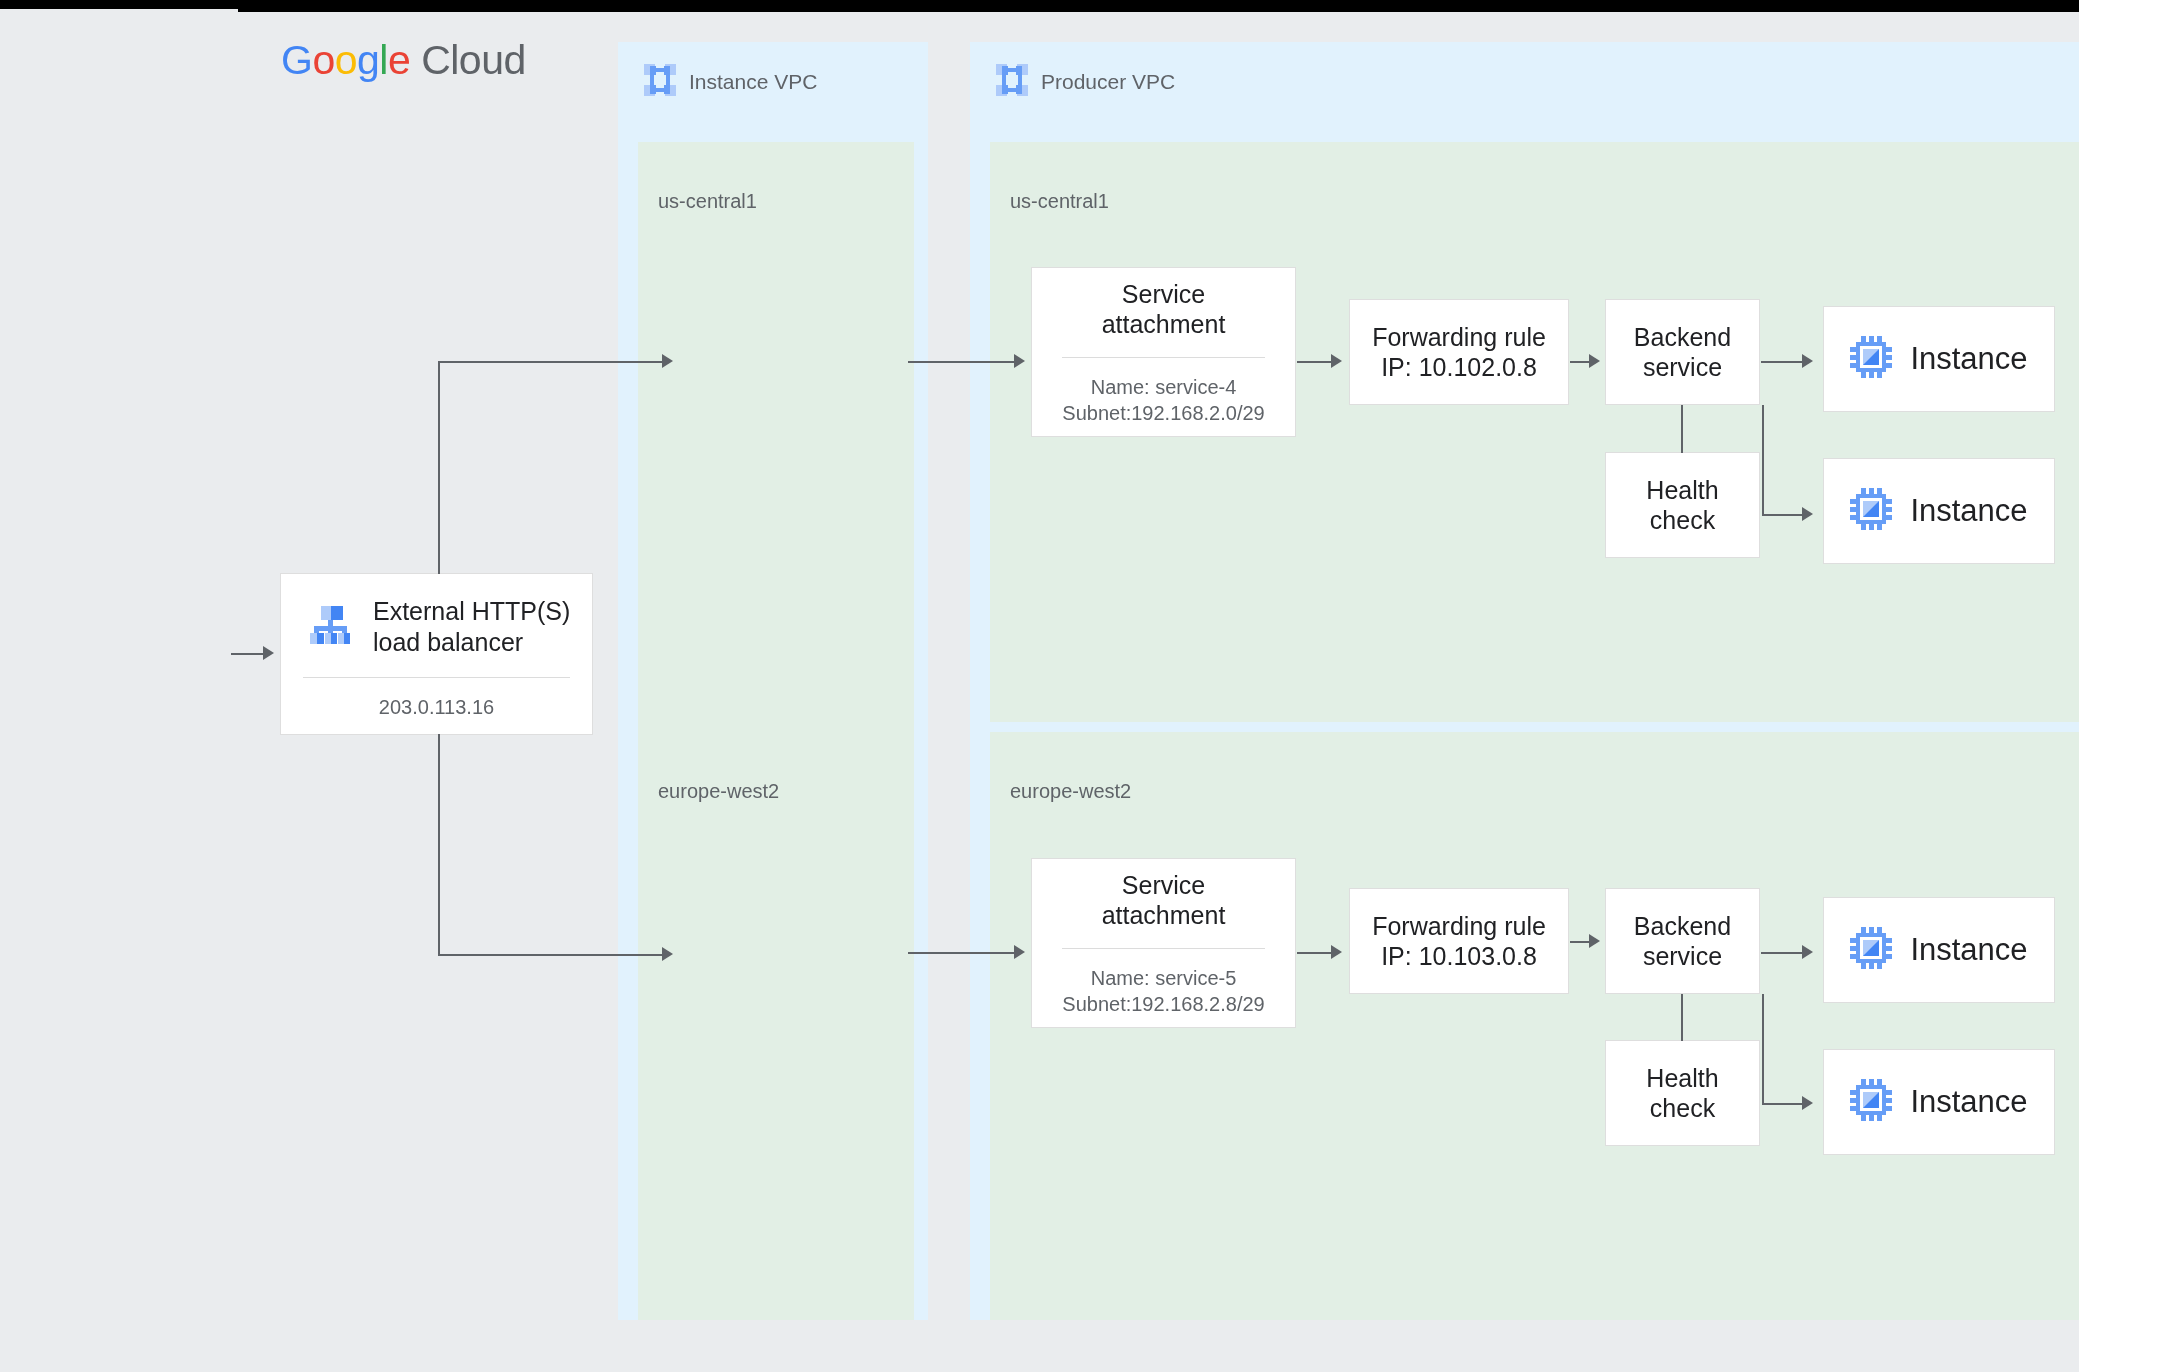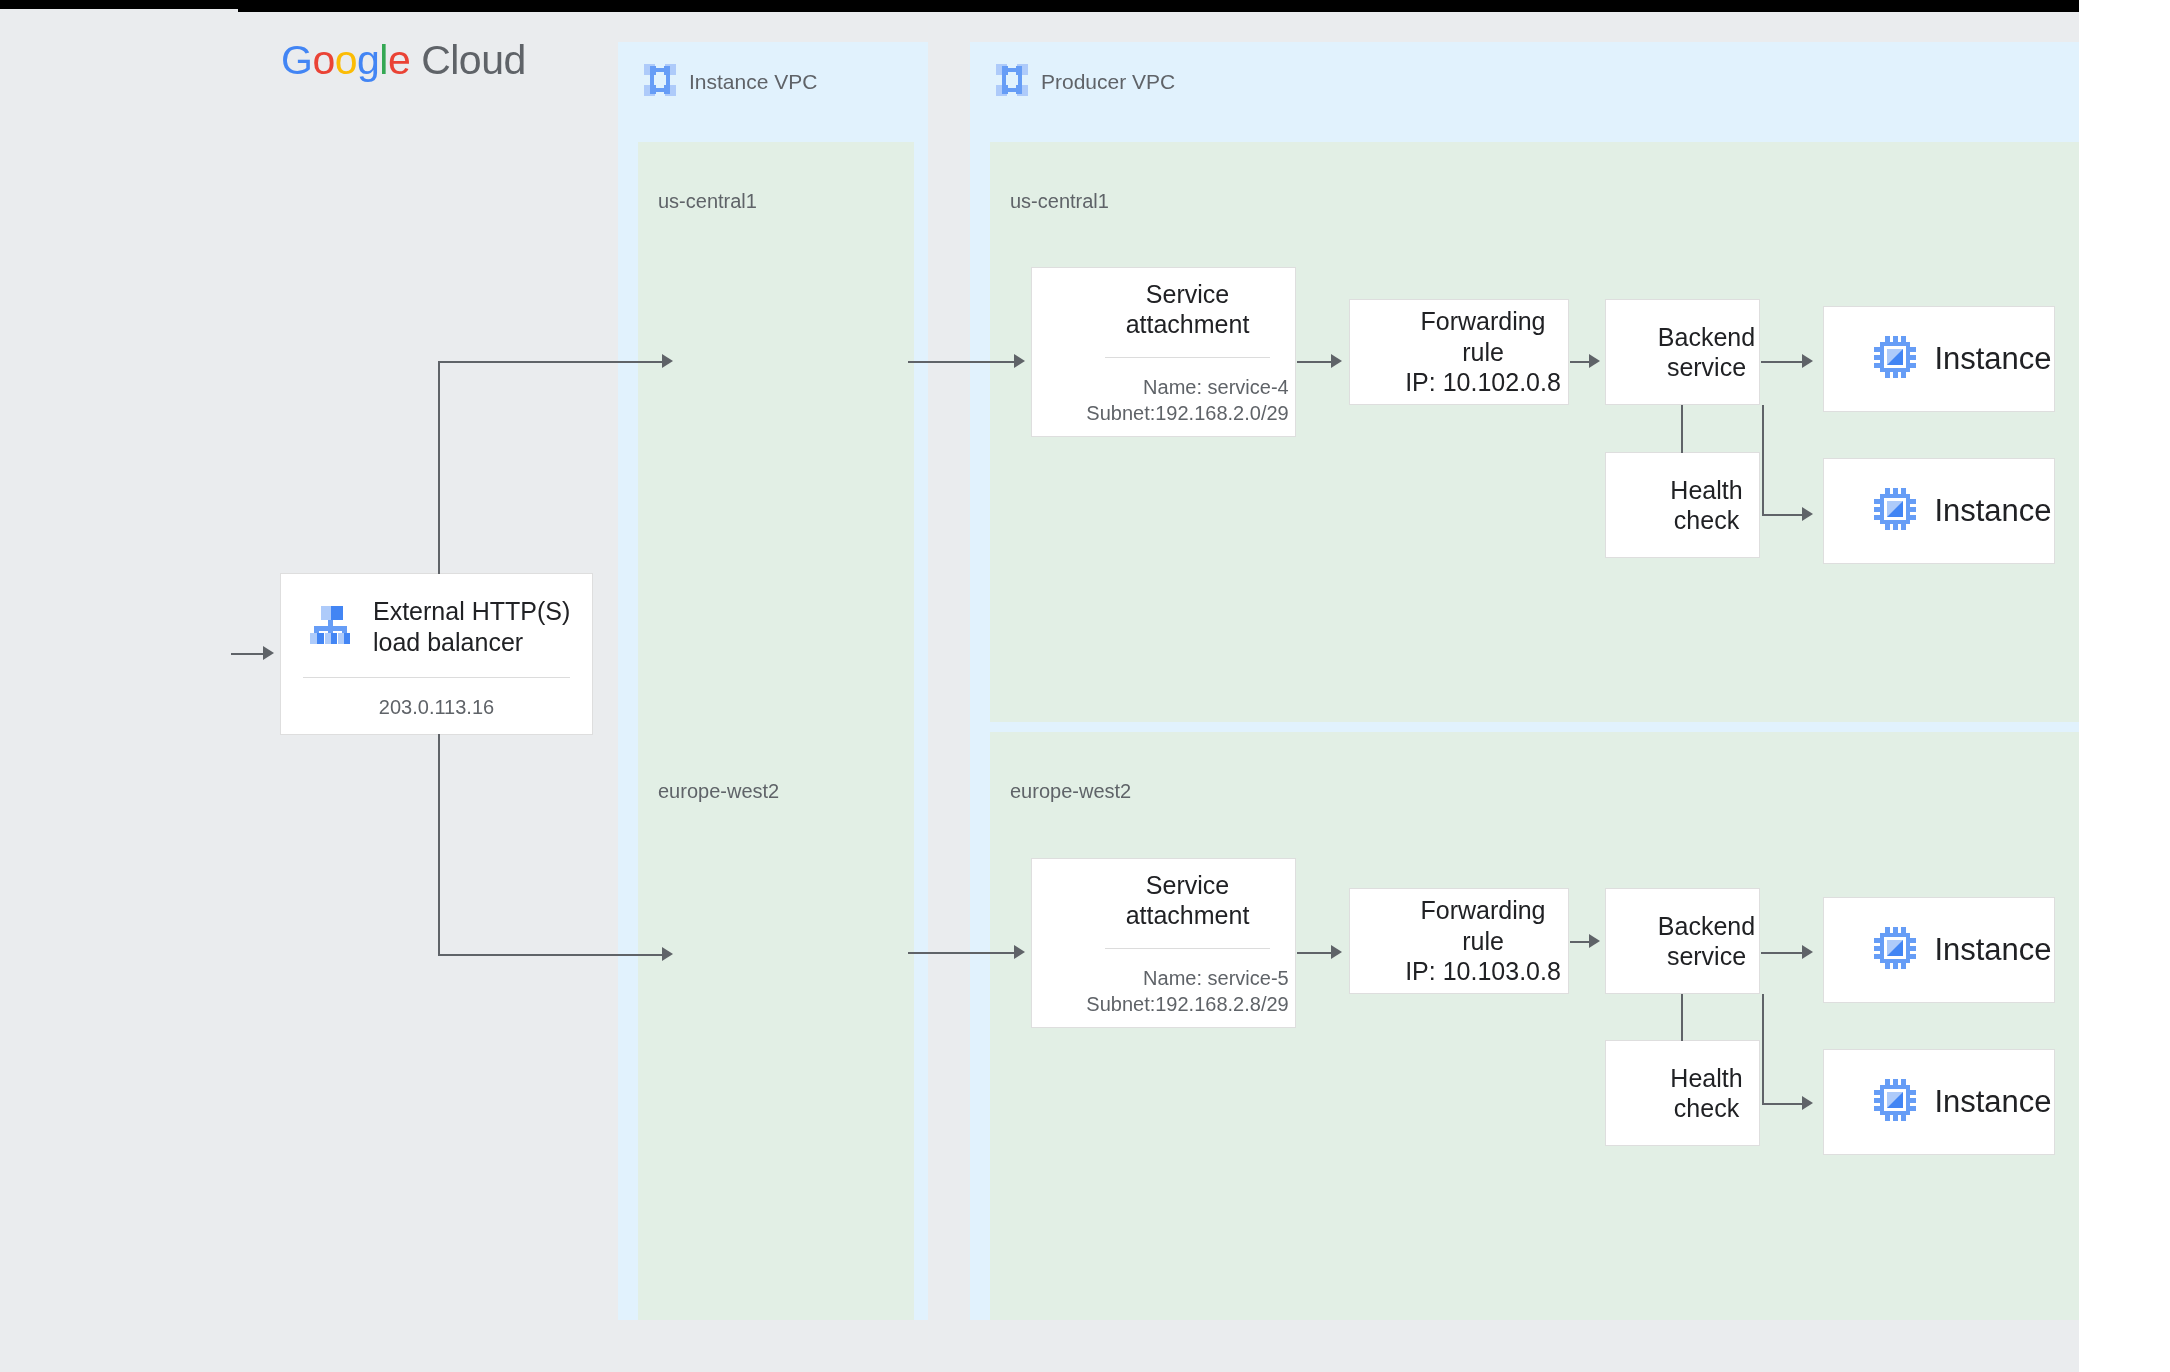--- a/index.html
+++ b/index.html
@@ -48,30 +48,30 @@
     position:absolute; left:20px; top:24px;
     color:#5f6368; font-size:20px;margin-top:24px;
   }
 
   
   .card {
     position:absolute;
     background:#ffffff;
     border:1px solid #dedede;
     display:flex; flex-direction:column;
-    align-items:center; justify-content:center;padding-left:48px;
+    align-items:center; justify-content:center;
   }
   .card .ttl {
     font-size:25px; color:#202124; text-align:center; line-height:1.22;
   }
   .card .rule {
     width:77%; height:1px; background:#dcdcdc; margin:17px 0 16px 0;
   }
   .card .sub {
-    font-size:20px; color:#5f6368; text-align:right; line-height:1.3;
+    font-size:20px; color:#5f6368; text-align:center; line-height:1.3;
   }
   .card.icon-card {
     flex-direction:row; gap:18px; justify-content:center;
   }
   .card.icon-card .ttl { font-size:31px; }
 
   .shadow-right {
     box-shadow: 6px 0 0 0 rgba(0,0,0,0.08);
   }
 

